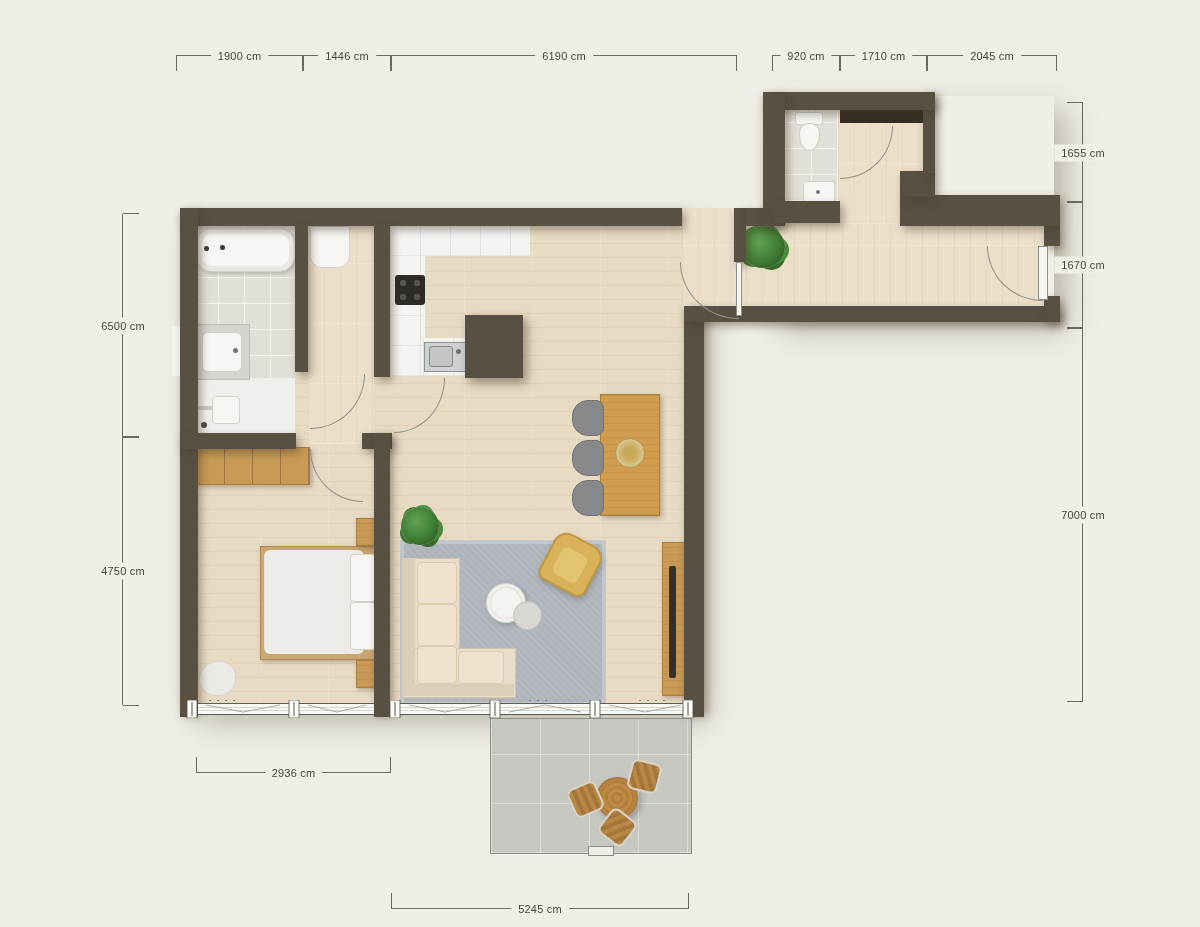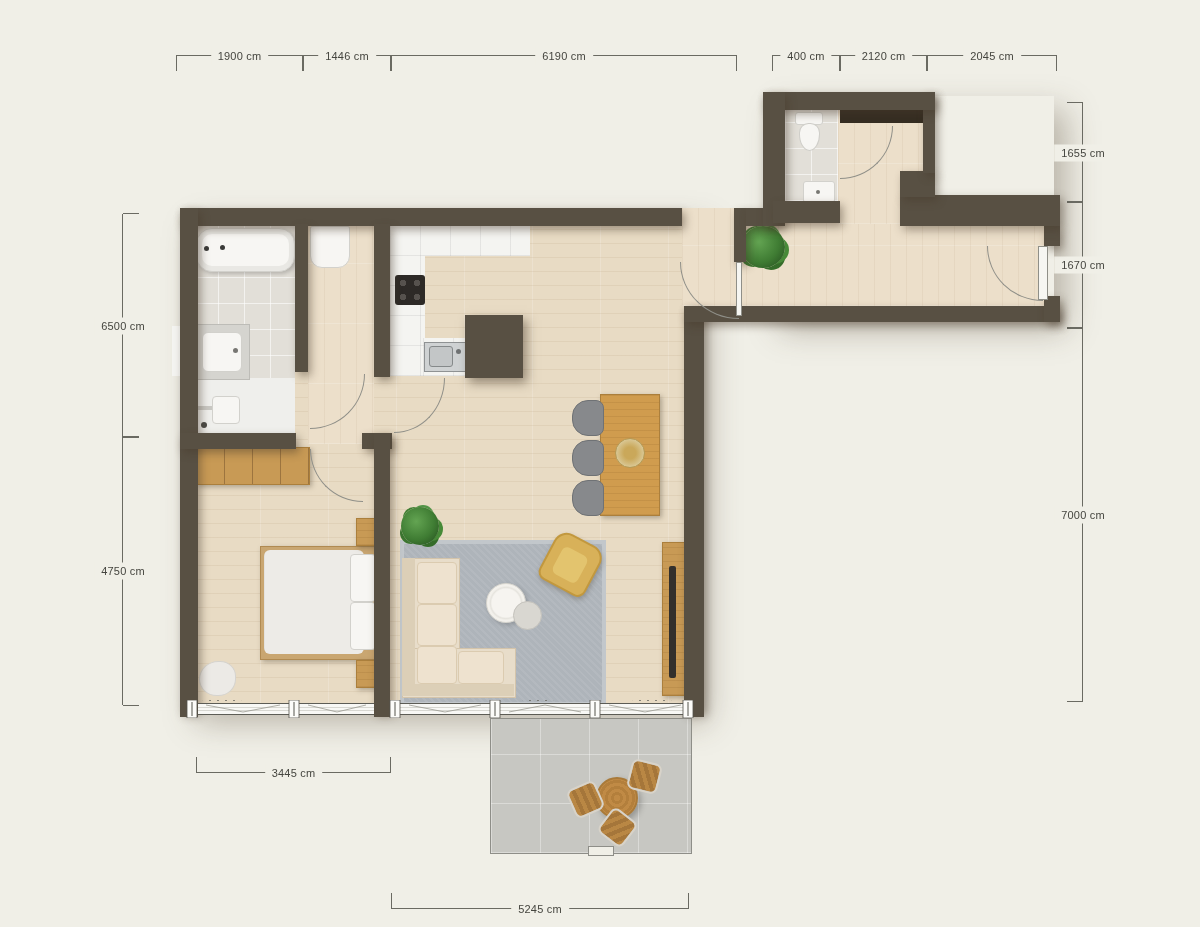--- a/index.html
+++ b/index.html
@@ -224,24 +224,24 @@
   <div class="dim dim-h down" style="left:176px;top:55px;width:127px">
       <span class="lbl">1900 cm</span>
     </div>
   <div class="dim dim-h down" style="left:303px;top:55px;width:88px">
       <span class="lbl">1446 cm</span>
     </div>
   <div class="dim dim-h down" style="left:391px;top:55px;width:346px">
       <span class="lbl">6190 cm</span>
     </div>
   <div class="dim dim-h down" style="left:772px;top:55px;width:68px">
-      <span class="lbl">400 cm</span>
+      <span class="lbl">920 cm</span>
     </div>
   <div class="dim dim-h down" style="left:840px;top:55px;width:87px">
-      <span class="lbl">2120 cm</span>
+      <span class="lbl">1710 cm</span>
     </div>
   <div class="dim dim-h down" style="left:927px;top:55px;width:130px">
       <span class="lbl">2045 cm</span>
     </div>
 
   <div class="dim dim-v right" style="left:122px;top:214px;height:223px">
       <span class="lbl">6500 cm</span>
     </div>
   <div class="dim dim-v right" style="left:122px;top:437px;height:268px">
       <span class="lbl">4750 cm</span>
@@ -251,19 +251,19 @@
       <span class="lbl">1655 cm</span>
     </div>
   <div class="dim dim-v left" style="left:1082px;top:202px;height:126px">
       <span class="lbl">1670 cm</span>
     </div>
   <div class="dim dim-v left" style="left:1082px;top:328px;height:373px">
       <span class="lbl">7000 cm</span>
     </div>
 
   <div class="dim dim-h up" style="left:196px;top:772px;width:195px">
-      <span class="lbl">3445 cm</span>
+      <span class="lbl">2936 cm</span>
     </div>
   <div class="dim dim-h up" style="left:391px;top:908px;width:298px">
       <span class="lbl">5245 cm</span>
     </div>
 
 </div>
 
 </body></html>

